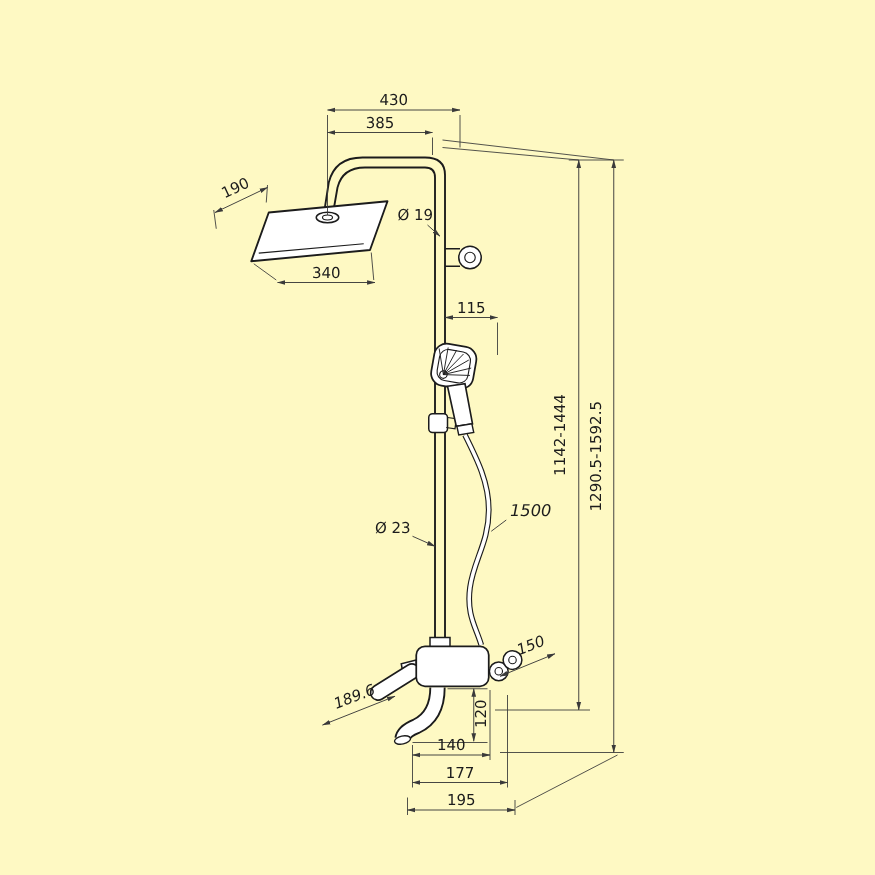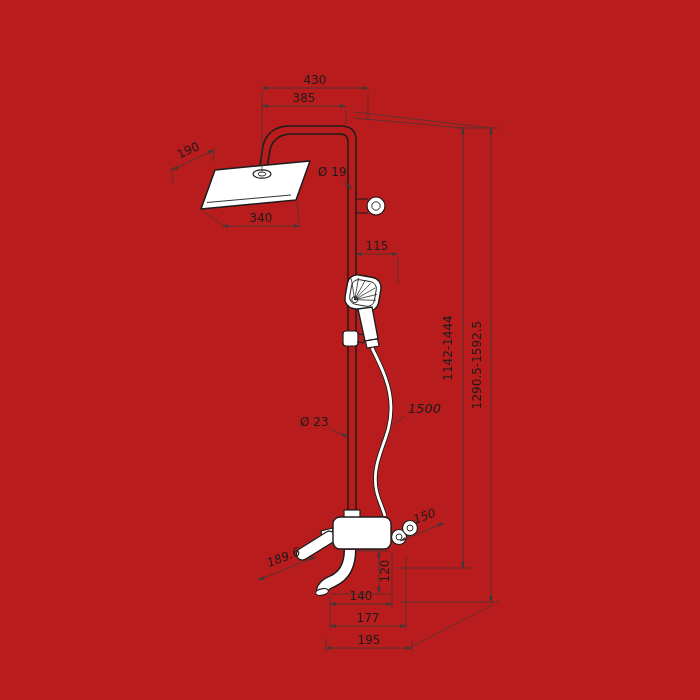--- a/index.html
+++ b/index.html
@@ -1,17 +1,17 @@
 <!DOCTYPE html>
 <html><head>
 <meta charset="utf-8">
 <style>
   html,body{margin:0;padding:0;background:#ffffff;}
   .canvas{
-    width:700px;height:700px;background:#b91c1c;position:relative;overflow:hidden;
+    width:700px;height:700px;background:#fef9c3;position:relative;overflow:hidden;
     font-family:"DejaVu Sans", sans-serif;
   }
   svg{display:block;}
   svg text{
     font-family:"DejaVu Sans", sans-serif;
     font-size:12px;
     fill:#1c1c1c;
   }
   svg text.it{font-style:italic;}
   svg text.big{font-size:13px;}

